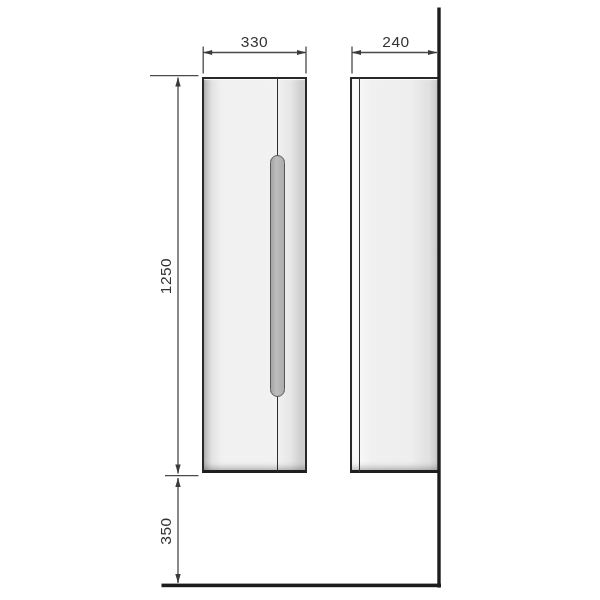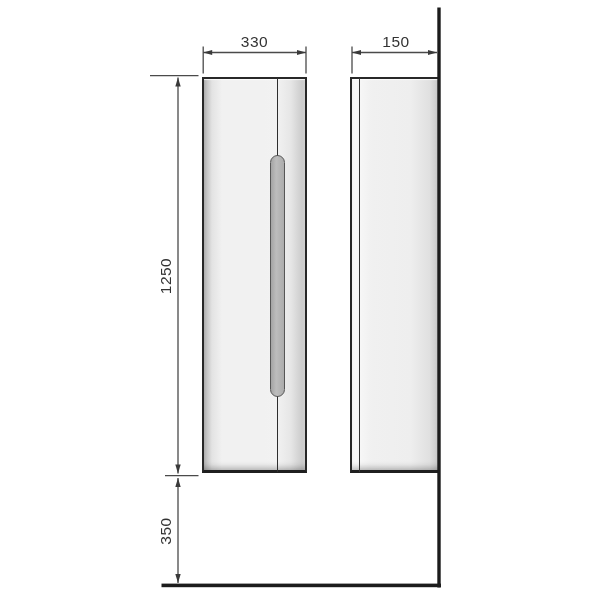--- a/index.html
+++ b/index.html
@@ -84,17 +84,17 @@
     </g>
 
     <g>
       <line class="dim-line" x1="178" y1="478" x2="178" y2="583"></line>
       <polygon class="dim-arrow" points="178,477.9 175.3,486.9 180.7,486.9"></polygon>
       <polygon class="dim-arrow" points="178,583 175.3,574 180.7,574"></polygon>
     </g>
   </svg>
 
   <span class="dim-label" style="left:254.5px;top:41.5px;">330</span>
-  <span class="dim-label" style="left:396px;top:41.5px;">150</span>
+  <span class="dim-label" style="left:396px;top:41.5px;">240</span>
   <span class="dim-label vertical" style="left:166px;top:275.5px;">1250</span>
   <span class="dim-label vertical" style="left:166px;top:530.5px;">350</span>
 
 </div>
 
 </body></html>

